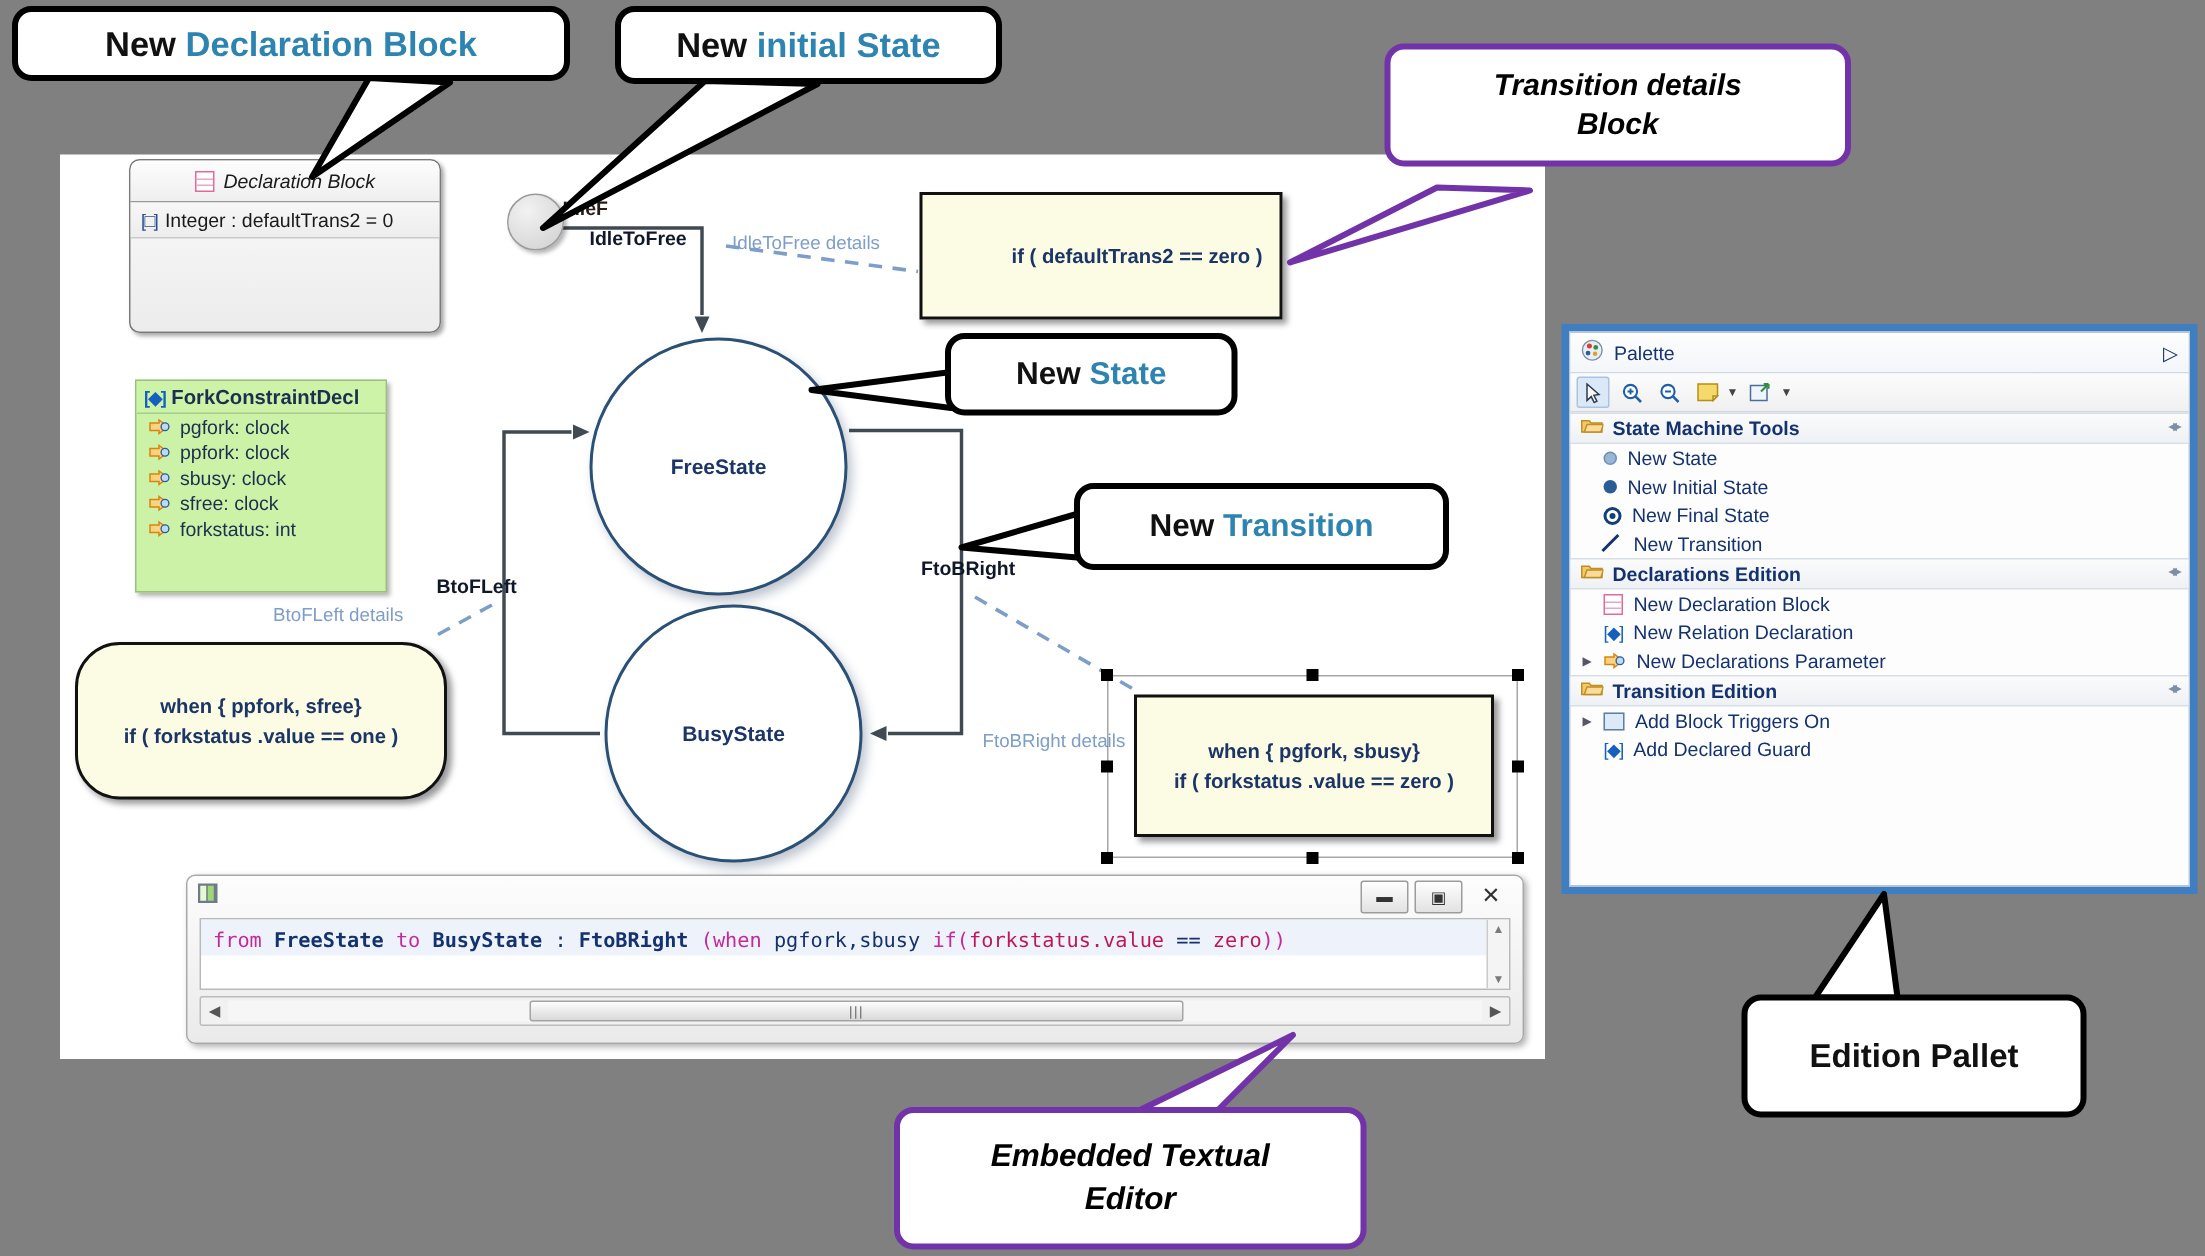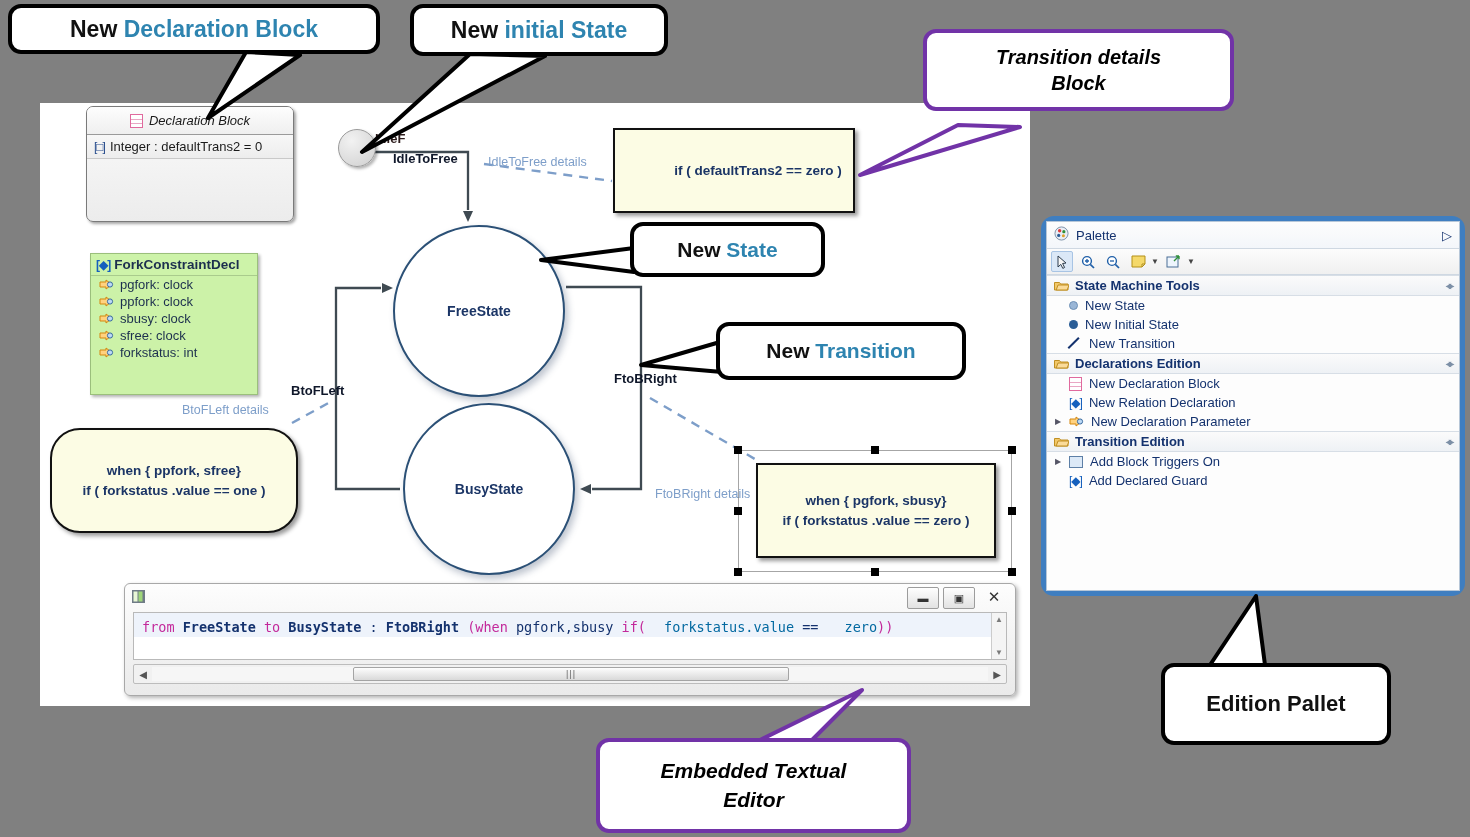--- a/index.html
+++ b/index.html
@@ -136,39 +136,39 @@
      display:flex;flex-direction:column;justify-content:space-between;align-items:center;
      font-size:8px;color:#7a7a7a;padding:2px 0;}
   #editor .hscrollwrap{margin:4px 8px 0 8px;height:18px;display:flex;align-items:center;
      border:1px solid #bcbcbc;background:#f1f1f1;border-radius:2px;}
   #editor .arrow{width:18px;text-align:center;font-size:10px;color:#555;}
   #editor .track{flex:1;height:14px;position:relative;background:#f6f6f6;}
   #editor .thumb{position:absolute;left:24%;width:52%;top:0;bottom:0;
      background:linear-gradient(#fdfdfd,#d9d9d9);border:1px solid #a4a4a4;border-radius:2px;
      display:flex;align-items:center;justify-content:center;font-size:9px;color:#666;letter-spacing:1px;}
   .k-kw{color:#c3299b;} .k-id{color:#14326e;font-weight:bold;}
-  .k-grn{color:#0369a1;margin-left:18px;} .k-pl{color:#14326e;}
+  .k-grn{color:#be185d;} .k-pl{color:#14326e;}
 
   
   #palette{
     left:1041px;top:216px;width:424px;height:380px;
-    background:#3f7ec0;padding:5px;box-sizing:border-box;border-radius:13px;
+    background:#3f7ec0;padding:5px;box-sizing:border-box;
   }
   #palette .inner{background:#fdfdfd;border:1px solid #b7c7d8;height:100%;
     box-sizing:border-box;display:flex;flex-direction:column;}
   .pal-title{height:26px;display:flex;align-items:center;gap:7px;padding:0 7px;
     border-bottom:1px solid #cfd8e2;font-size:13px;color:#14326e;
     background:linear-gradient(#fdfdfd,#f3f6fa);}
   .pal-title .spacer{margin-left:auto;}
   .pal-toolbar{height:25px;display:flex;align-items:center;gap:5px;padding:0 4px;
     border-bottom:1px solid #cfd8e2;background:linear-gradient(#fcfcfc,#f0f0f0);}
   .tb-btn{width:20px;height:19px;display:flex;align-items:center;justify-content:center;}
   .tb-btn.active{background:#dbe8f7;border:1px solid #a8c4e4;border-radius:2px;}
   .tb-caret{font-size:8px;color:#444;margin-left:-2px;}
-  .pal-group{display:flex;align-items:center;gap:6px;padding:2px 7px;
+  .pal-group{display:flex;gap:6px;padding:2px 7px;
     font-size:13px;font-weight:bold;color:#14326e;
     background:linear-gradient(#fbfbfb,#eef1f5);
     border-top:1px solid #d7dee6;border-bottom:1px solid #d7dee6;}
   .pal-group .collapse{margin-left:auto;color:#7c8fa6;font-size:10px;letter-spacing:-2px;}
   .pal-item{display:flex;align-items:center;gap:7px;padding:2px 7px 2px 22px;
     font-size:13px;color:#14326e;}
   .pal-item .tri{position:absolute;margin-left:-14px;font-size:8px;color:#556;}
   .pal-item.has-tri{position:relative;}
   .dot-sm{width:7px;height:7px;border-radius:50%;background:#9ab6d6;border:1px solid #6e90b5;display:inline-block;}
   .dot-md{width:9px;height:9px;border-radius:50%;background:#2a5d96;display:inline-block;}
@@ -431,20 +431,24 @@
   </div>
   <div class="pal-item">
     <span class="dot-sm"></span>
     <span>New State</span>
   </div>
   <div class="pal-item">
     <span class="dot-md"></span>
     <span>New Initial State</span>
   </div>
   <div class="pal-item">
+    <span class="dot-fin"></span>
+    <span>New Final State</span>
+  </div>
+  <div class="pal-item">
     <span class="slash"></span>
     <span>New Transition</span>
   </div>
 
   <div class="pal-group">
     <span class="folder">
           <svg width="15" height="11" viewBox="0 0 15 11">
             <path d="M.5 2.5h5l1.2 1.5h7.3v6H.5z" fill="#f2c86a" stroke="#c08f22"></path>
             <path d="M2.2 10L4 5h11l-1.8 5z" fill="#fadb9a" stroke="#c08f22"></path>
           </svg>
@@ -461,21 +465,21 @@
     <span>New Relation Declaration</span>
   </div>
   <div class="pal-item has-tri">
     <span class="tri">▶</span>
     <span class="ico-param">
           <svg width="15" height="11" viewBox="0 0 15 11">
             <path d="M1 3h6V1l6 4.5L7 10V8H1z" fill="#ffd27f" stroke="#d4870f" stroke-width="1"></path>
             <circle cx="11" cy="5.5" r="2.6" fill="#bcd9f5" stroke="#2a5d96" stroke-width=".9"></circle>
           </svg>
         </span>
-    <span>New Declaration Parameter</span>
+    <span>New Declarations Parameter</span>
   </div>
 
   <div class="pal-group">
     <span class="folder">
           <svg width="15" height="11" viewBox="0 0 15 11">
             <path d="M.5 2.5h5l1.2 1.5h7.3v6H.5z" fill="#f2c86a" stroke="#c08f22"></path>
             <path d="M2.2 10L4 5h11l-1.8 5z" fill="#fadb9a" stroke="#c08f22"></path>
           </svg>
         </span>
     <span>Transition Edition</span>

